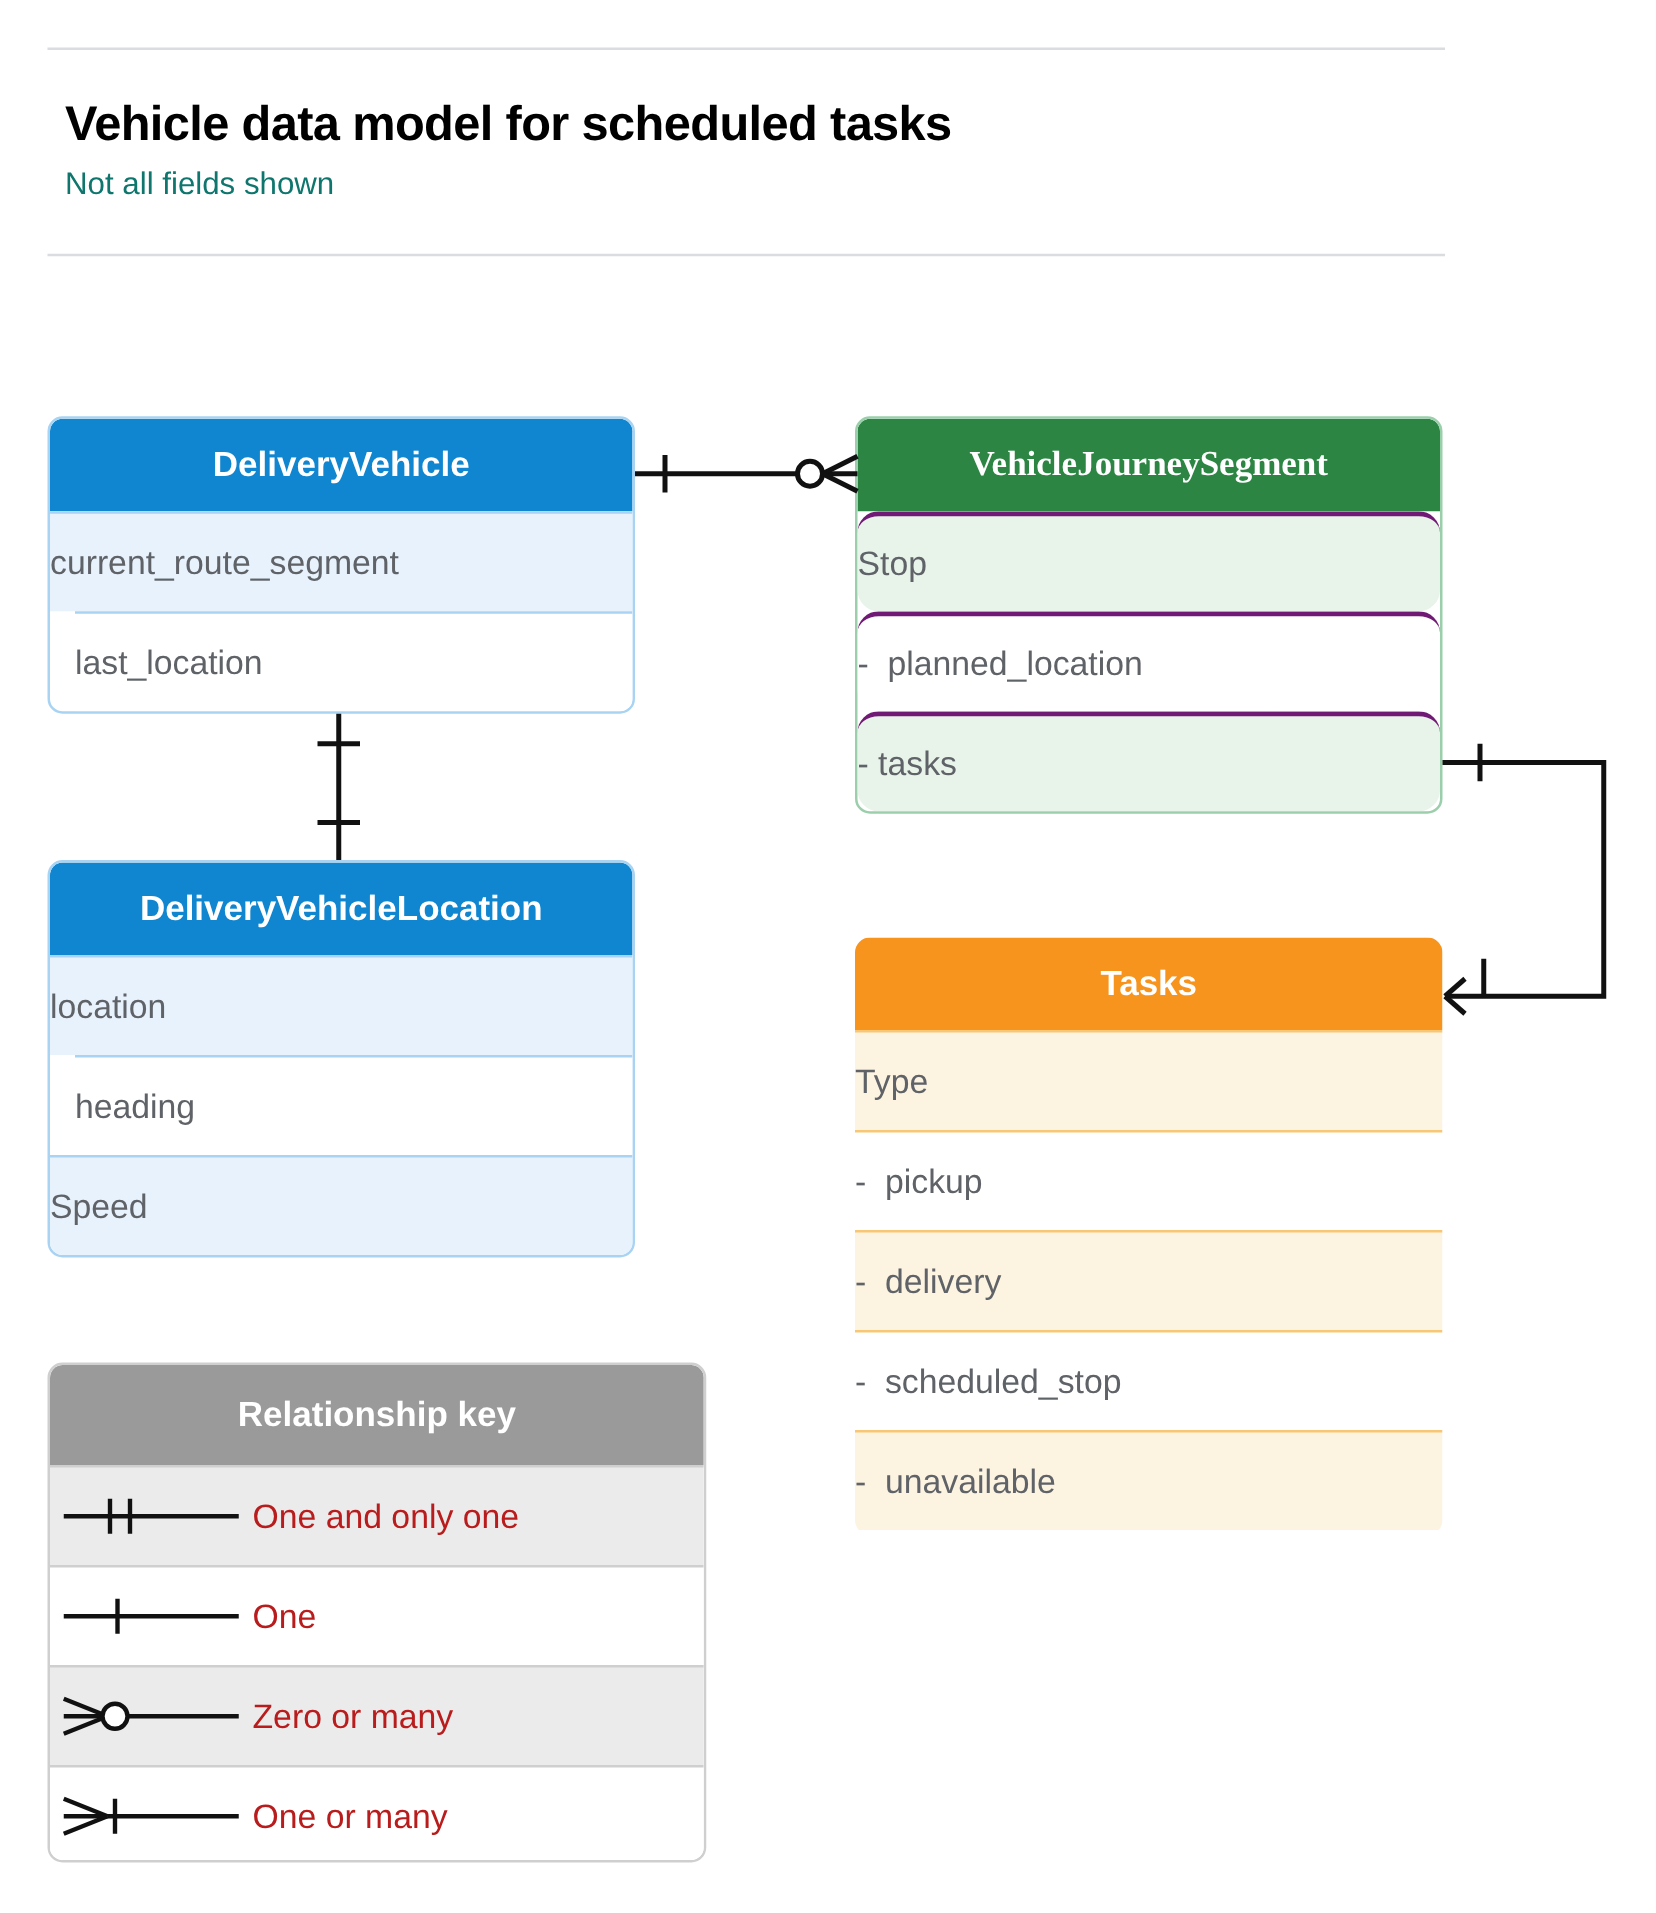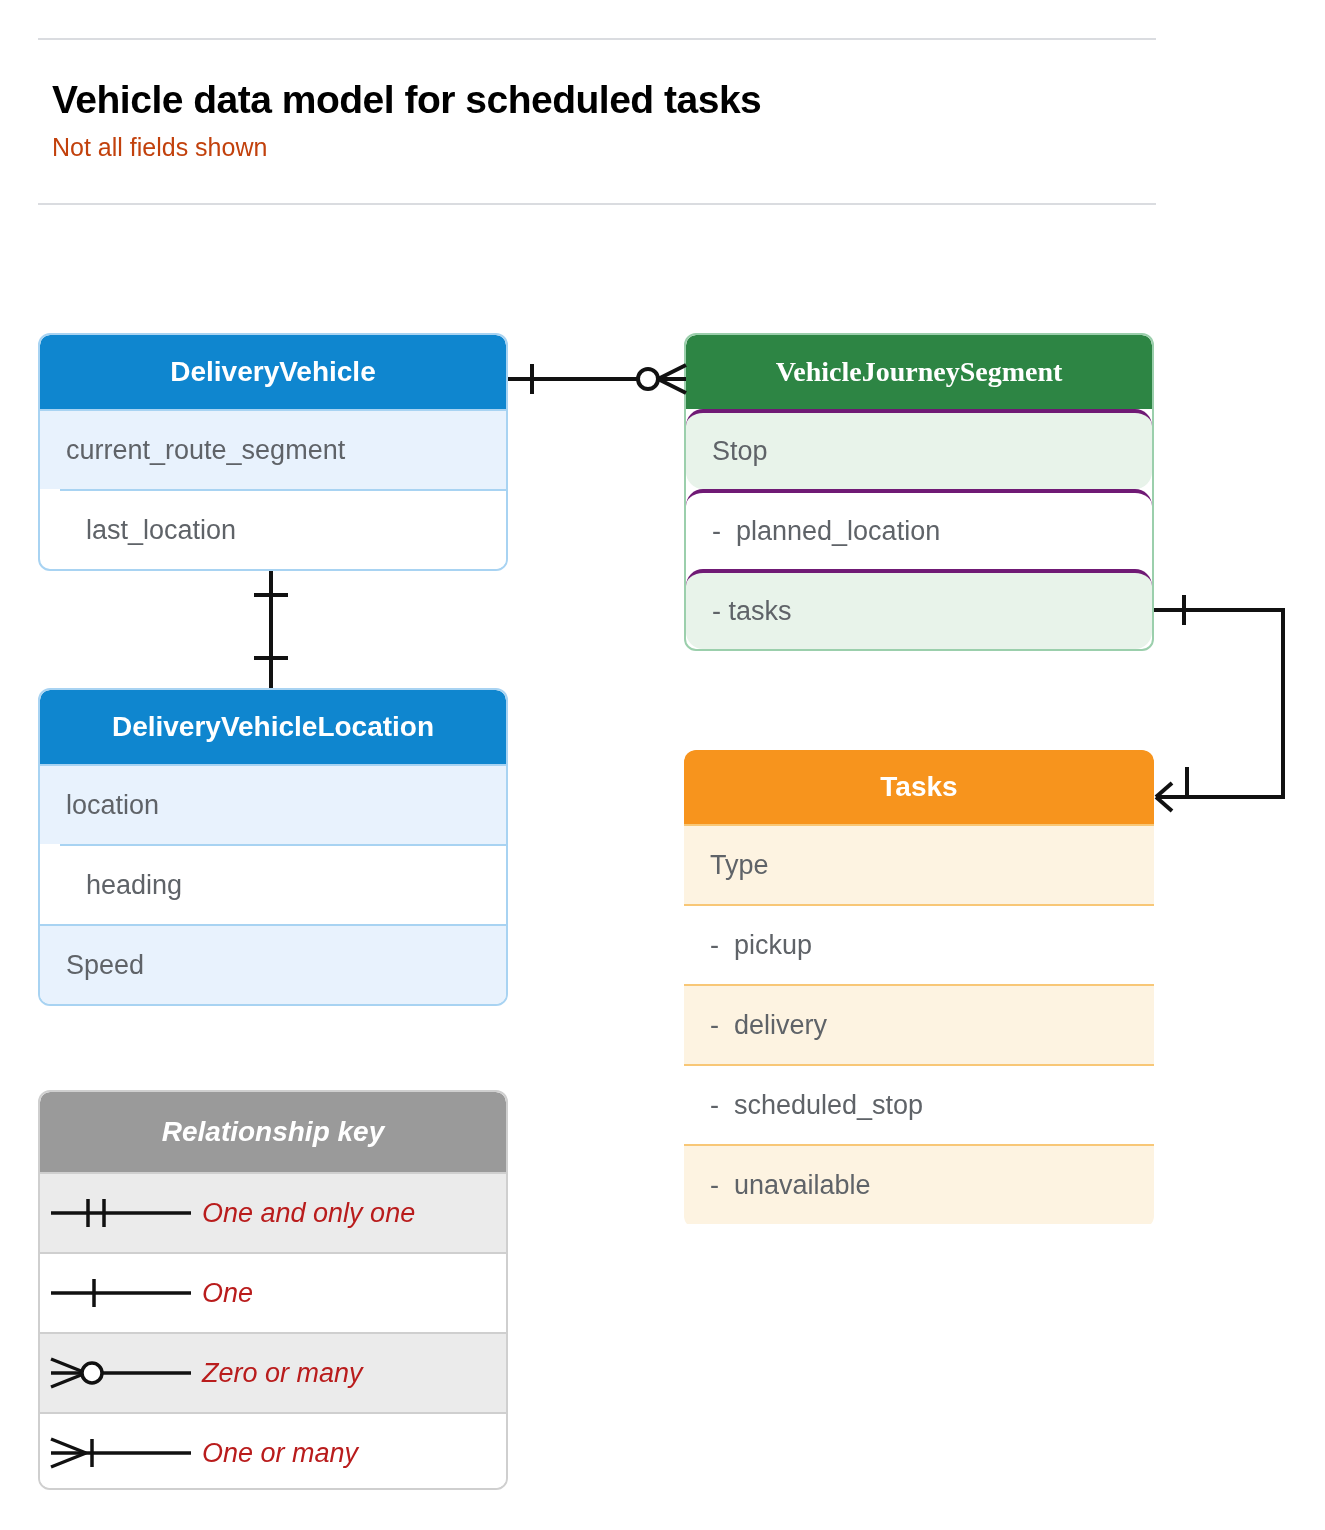--- a/index.html
+++ b/index.html
@@ -30,21 +30,21 @@
   #page-title {
     font-size: 39px;
     font-weight: bold;
     color: #000000;
     letter-spacing: -0.5px;
     margin: 39px 0 0 14px;
     line-height: 1.1;
   }
   #page-subtitle {
     font-size: 25px;
-    color: #c2410c;
+    color: #0f766e;
     margin: 10px 0 0 14px;
     line-height: 1.2;
   }
   #rule-bottom {
     position: absolute;
     left: 38px;
     top: 203px;
     width: 1118px;
     height: 2px;
     background: #dadce0;
@@ -66,21 +66,20 @@
     display: flex;
     align-items: center;
     justify-content: center;
   }
   .entity .ent-row {
     box-sizing: border-box;
     font-size: 27px;
     color: #5f6368;
     display: flex;
     align-items: center;
-    padding-left: 26px;
     white-space: pre;
     text-align: right;
   }
 
   
   .theme-blue { border: 2px solid #a8d3f2; }
   .theme-blue .ent-header { background: #0f86cf; border-radius: 10px 10px 0 0; }
   .theme-blue .ent-row { border-top: 2px solid #a8d3f2; }
   .theme-blue .ent-row.alt { background: #e8f2fd; }
   .theme-blue .ent-row.plain { background: #ffffff; margin-left: 20px; }
@@ -163,21 +162,21 @@
 
 <div class="entity theme-orange" style="left:684px; top:750px; width:470px; height:478px;">
   <div class="ent-header" style="height:74px;">Tasks</div>
   <div class="ent-row alt" style="height:80px;">Type</div>
   <div class="ent-row plain" style="height:80px;">-  pickup</div>
   <div class="ent-row alt" style="height:80px;">-  delivery</div>
   <div class="ent-row plain" style="height:80px;">-  scheduled_stop</div>
   <div class="ent-row alt" style="height:80px;">-  unavailable</div>
 </div>
 
-<div class="entity theme-gray" style="left:38px; top:1090px; width:470px; height:400px;font-style:italic;">
+<div class="entity theme-gray" style="left:38px; top:1090px; width:527px; height:400px;">
   <div class="ent-header" style="height:80px;">Relationship key</div>
 
   <div class="legend-row alt" style="height:80px;">
     <div class="legend-symbol">
       <svg width="150" height="40" viewBox="0 0 150 40">
         <line x1="5" y1="20" x2="145" y2="20" stroke="#111" stroke-width="3.5"></line>
         <line x1="42" y1="6" x2="42" y2="34" stroke="#111" stroke-width="3.5"></line>
         <line x1="58" y1="6" x2="58" y2="34" stroke="#111" stroke-width="3.5"></line>
       </svg>
     </div>

